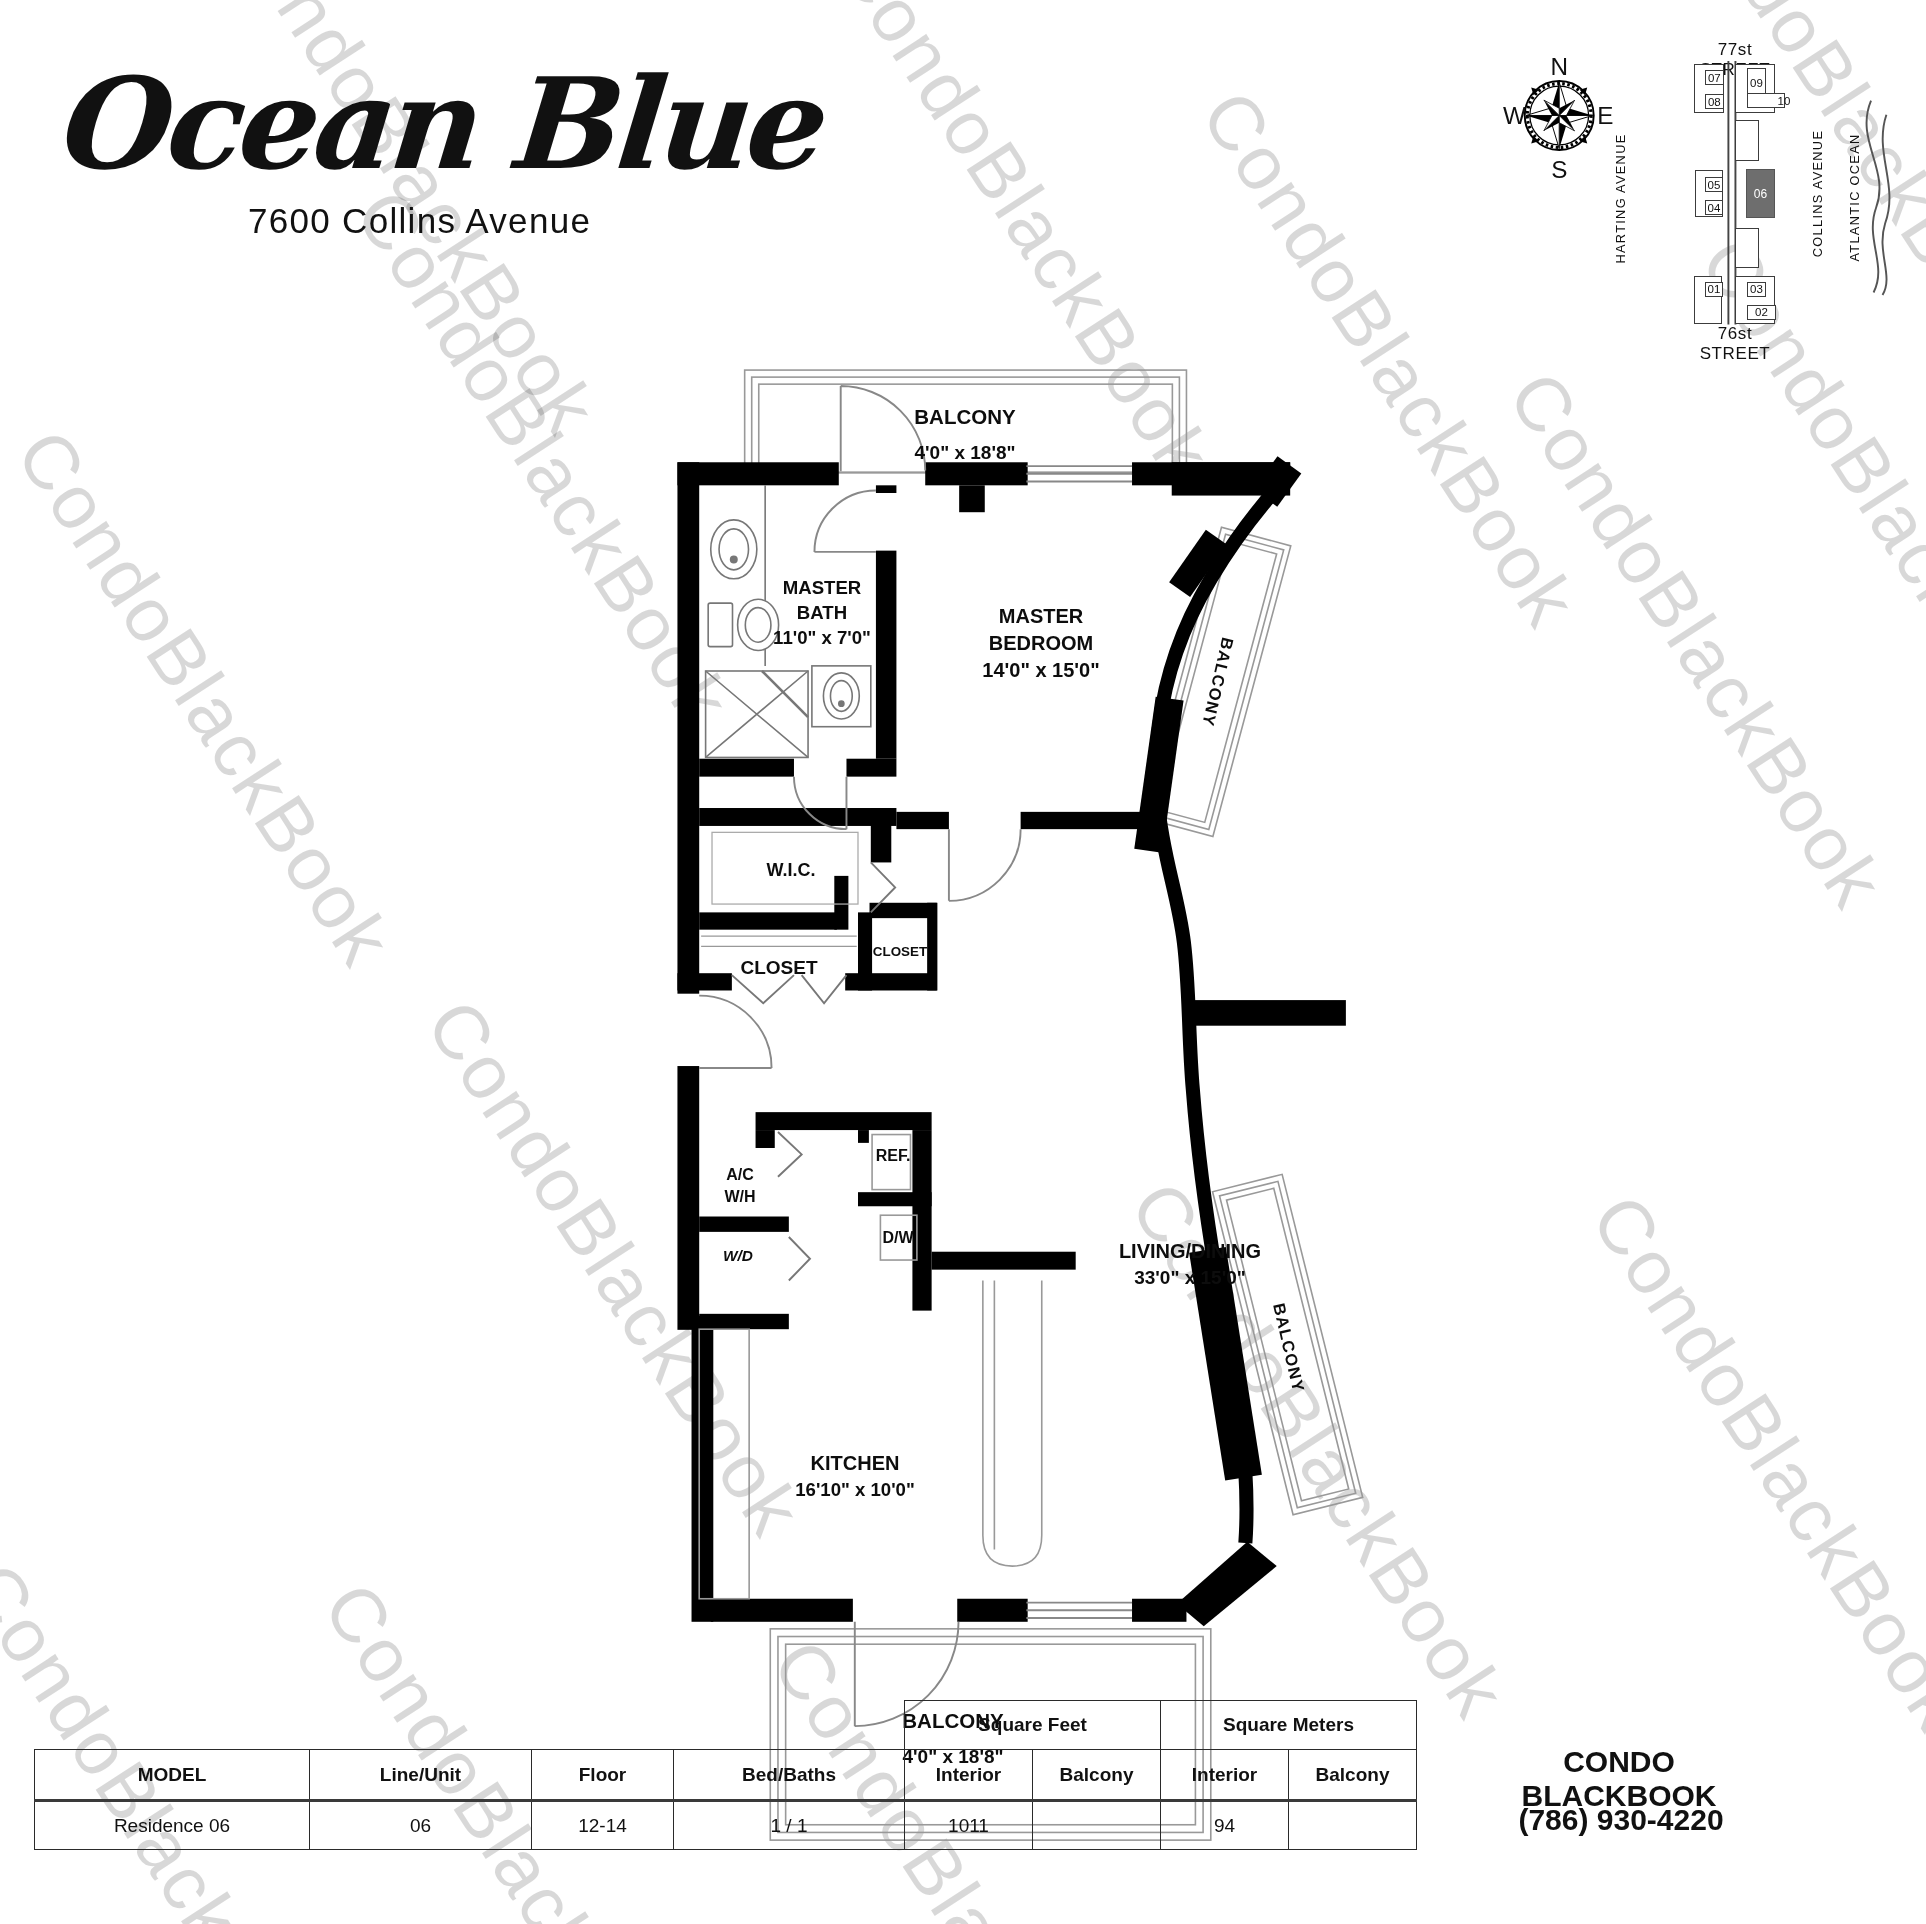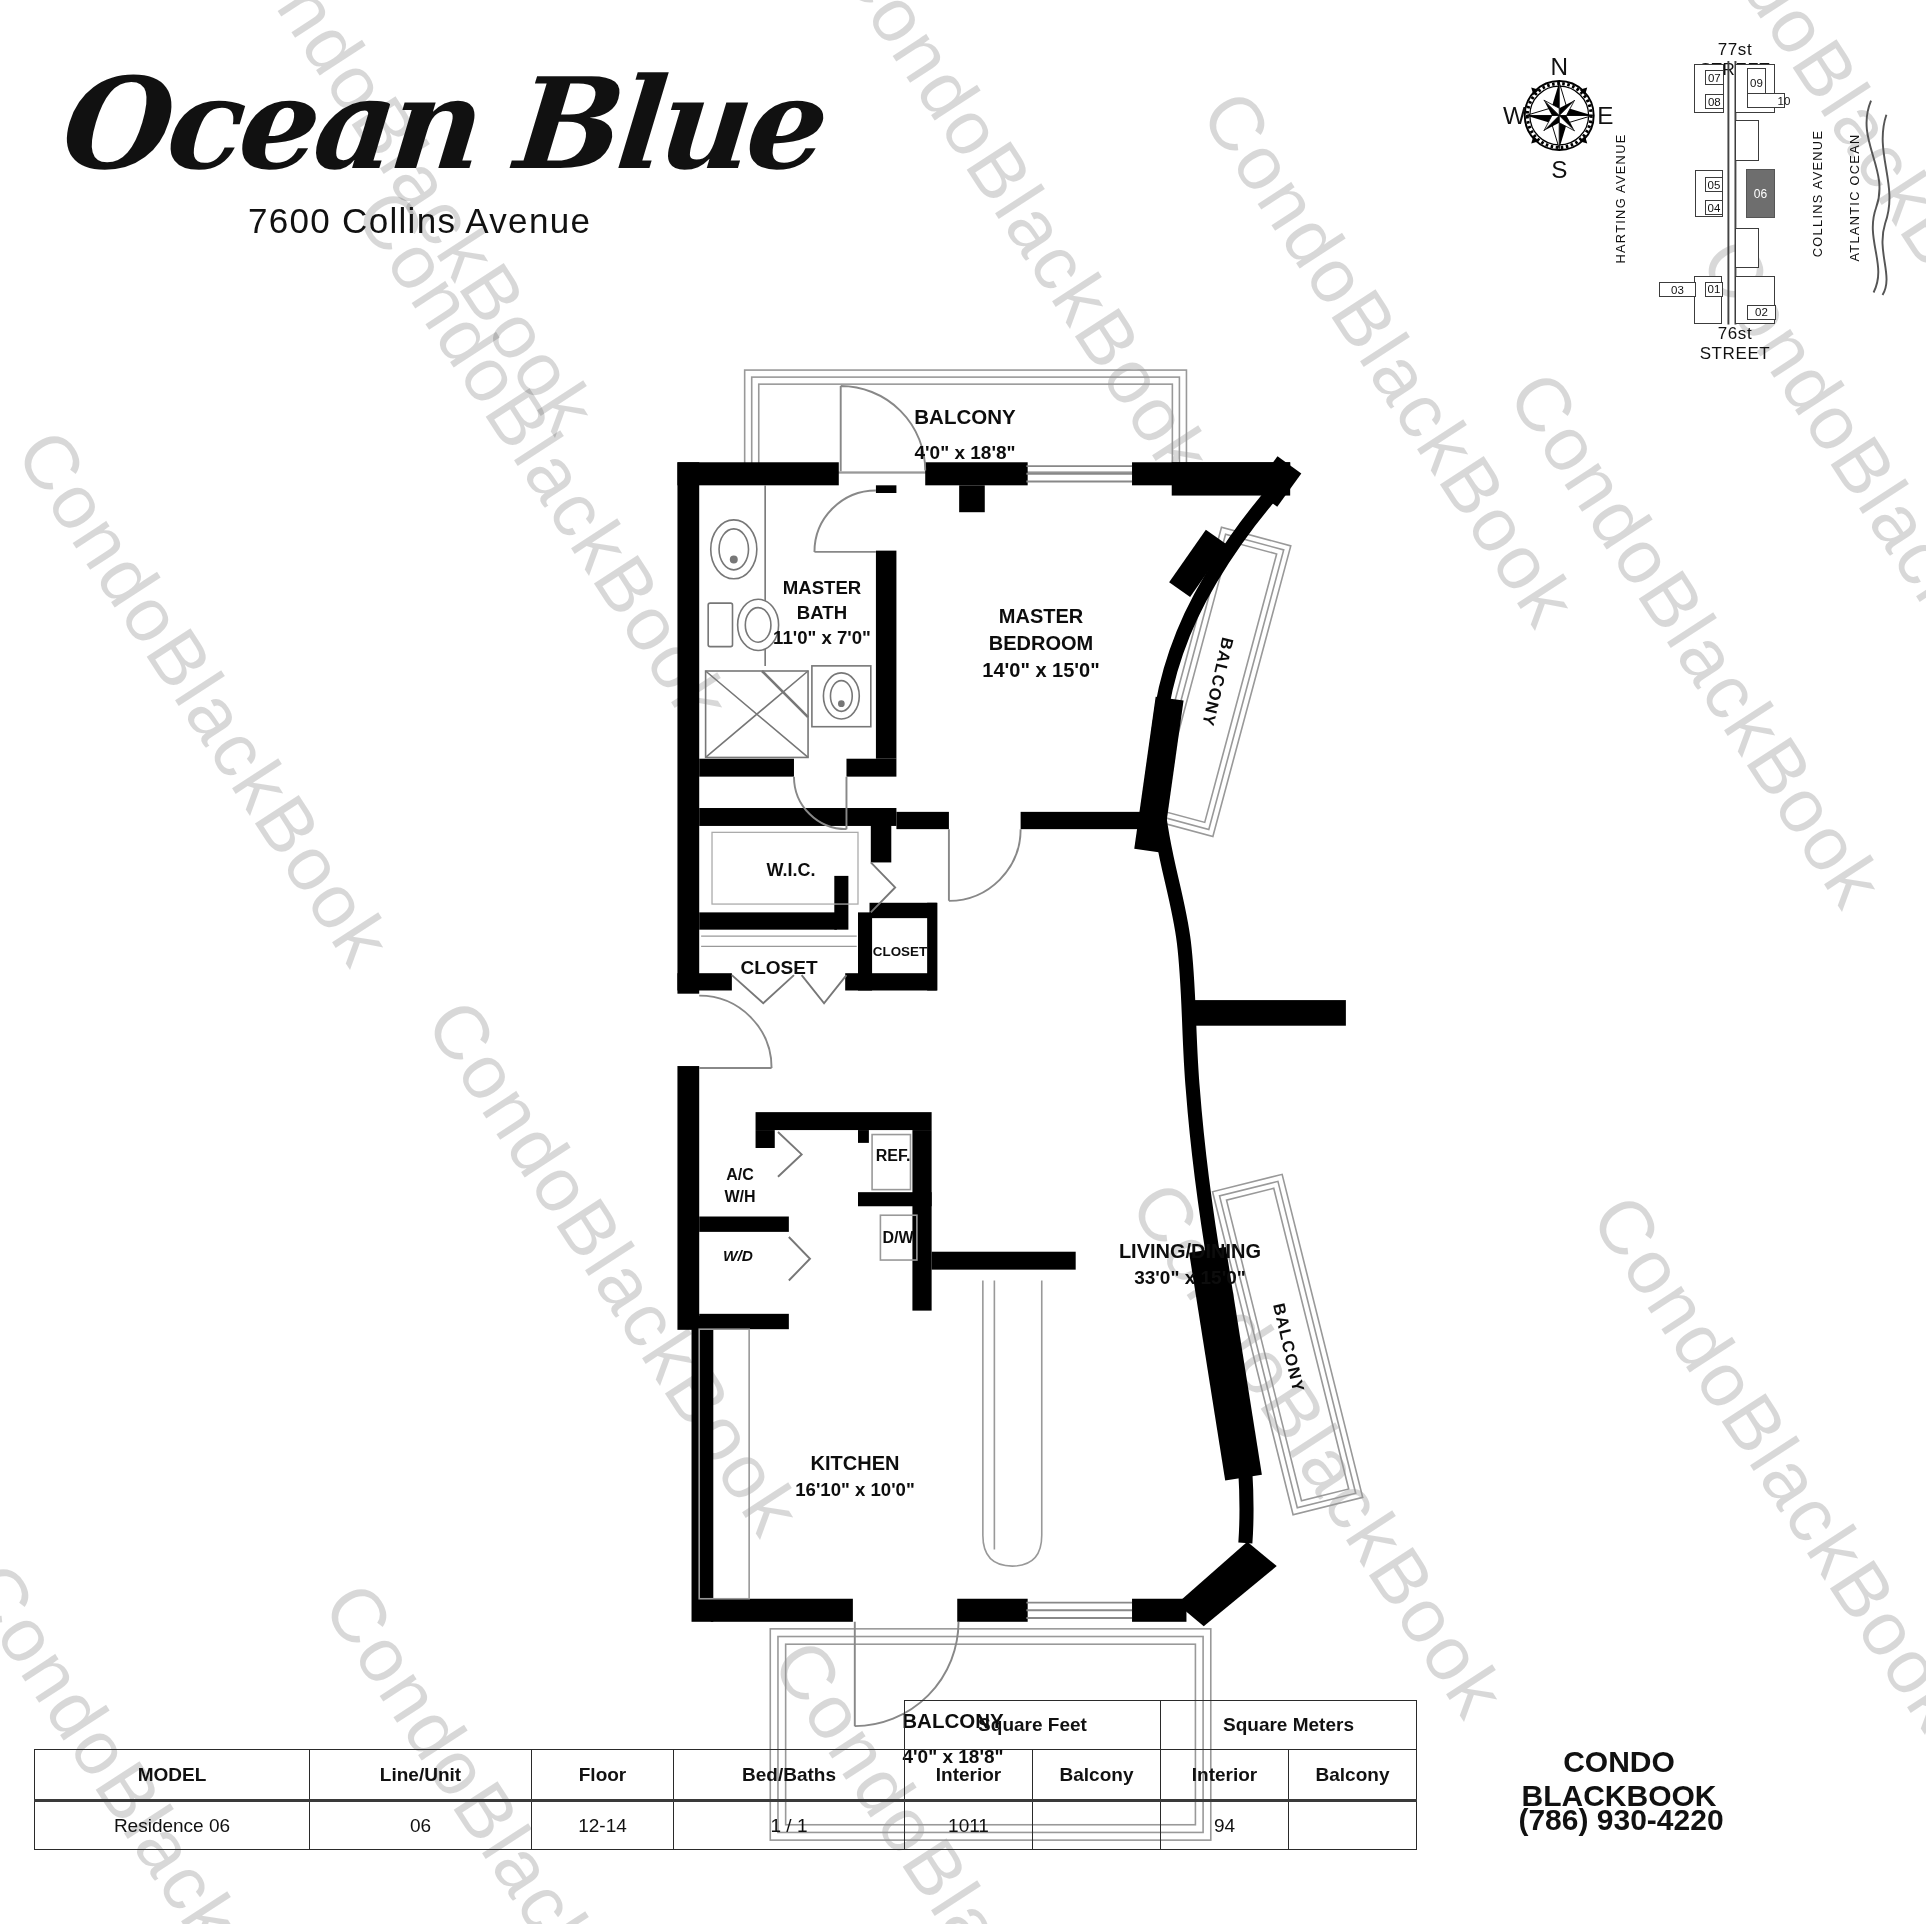--- a/index.html
+++ b/index.html
@@ -150,21 +150,21 @@
   </div>
 <div class="bld" style="left:1735px;top:228px;width:24px;height:40px;"></div>
 <div class="bld" style="left:1694px;top:276px;width:28px;height:48px;"></div>
 <div class="unit" style="left:1705px;top:282px;width:18px;height:14.7px;">
     <span>01</span>
   </div>
 <div class="unit" style="left:1705px;top:305px;width:18px;height:14.7px;margin-left:48px;">
     <span>00</span>
   </div>
 <div class="bld" style="left:1735px;top:276px;width:40px;height:48px;"></div>
-<div class="unit" style="left:1659px;top:282px;width:37px;height:14.7px;align-items:flex-end;">
+<div class="unit" style="left:1747px;top:282px;width:19px;height:14.7px;">
     <span>03</span>
   </div>
 <div class="unit" style="left:1747px;top:305px;width:29px;height:14.7px;">
     <span>02</span>
   </div>
 
 <svg class="abs" style="left:0;top:0;" width="1926" height="1924" viewBox="0 0 3008 3005">
 
   <g stroke="#999" fill="none" stroke-width="2.5">
     <rect x="1163" y="578" width="690" height="160"></rect>

